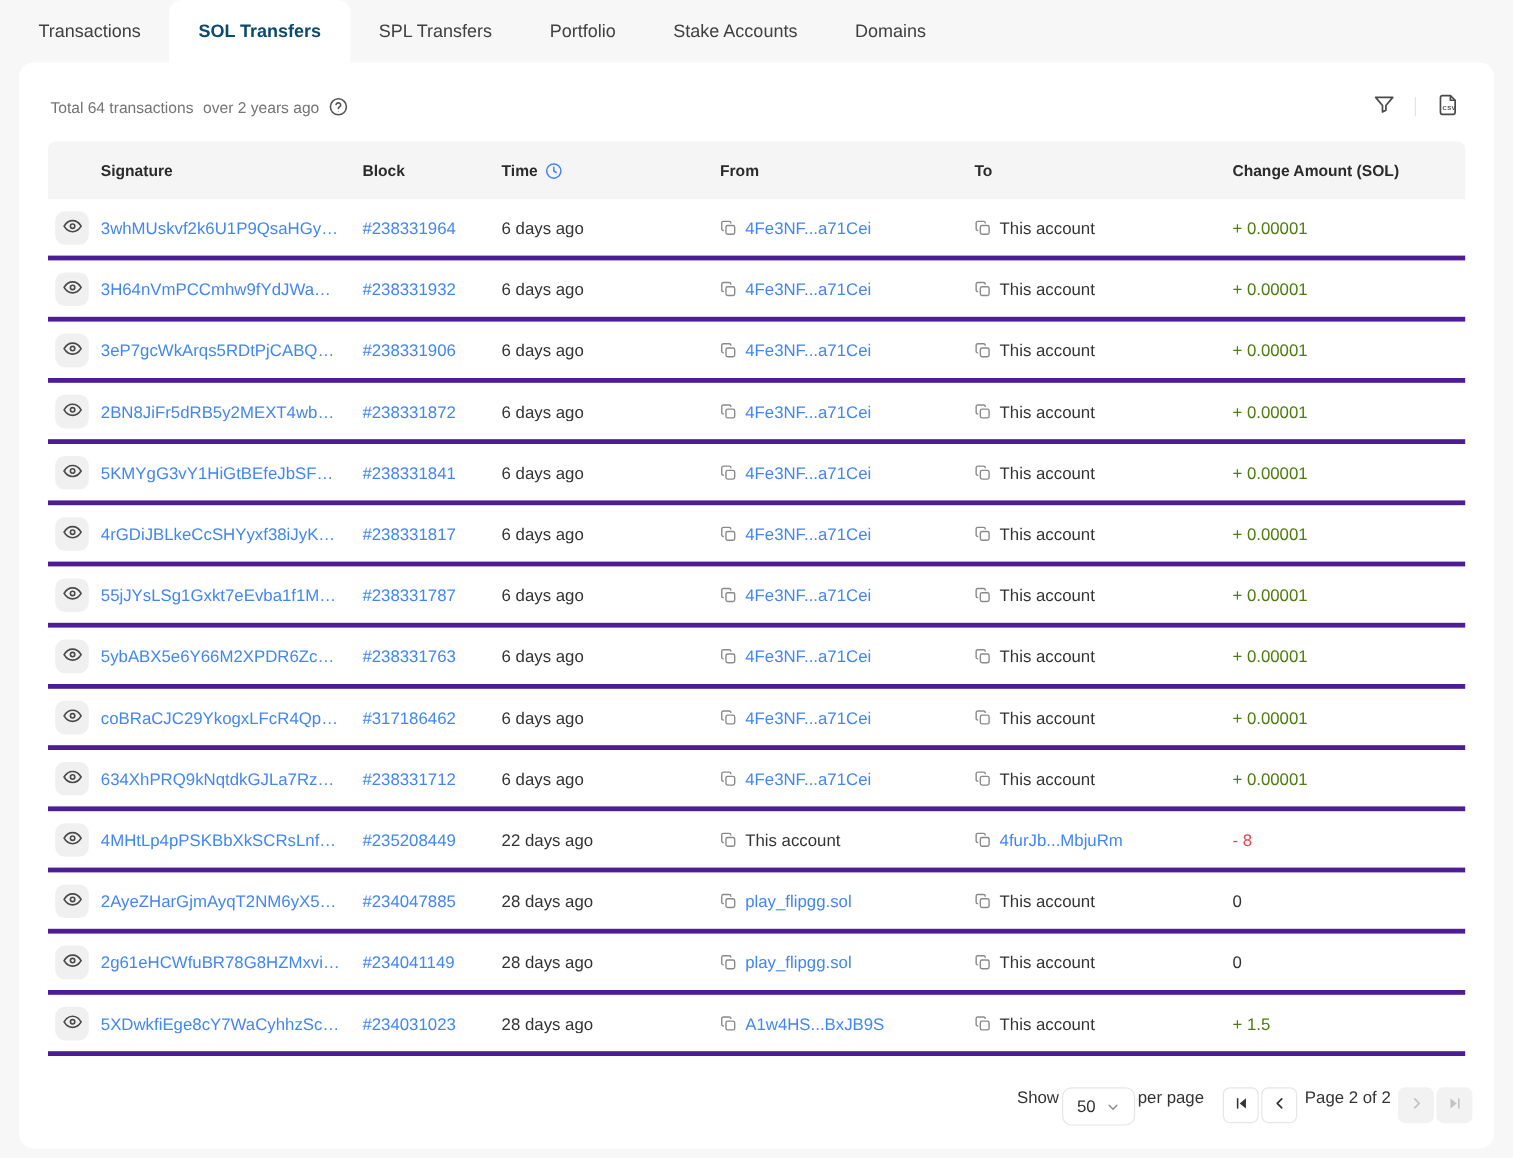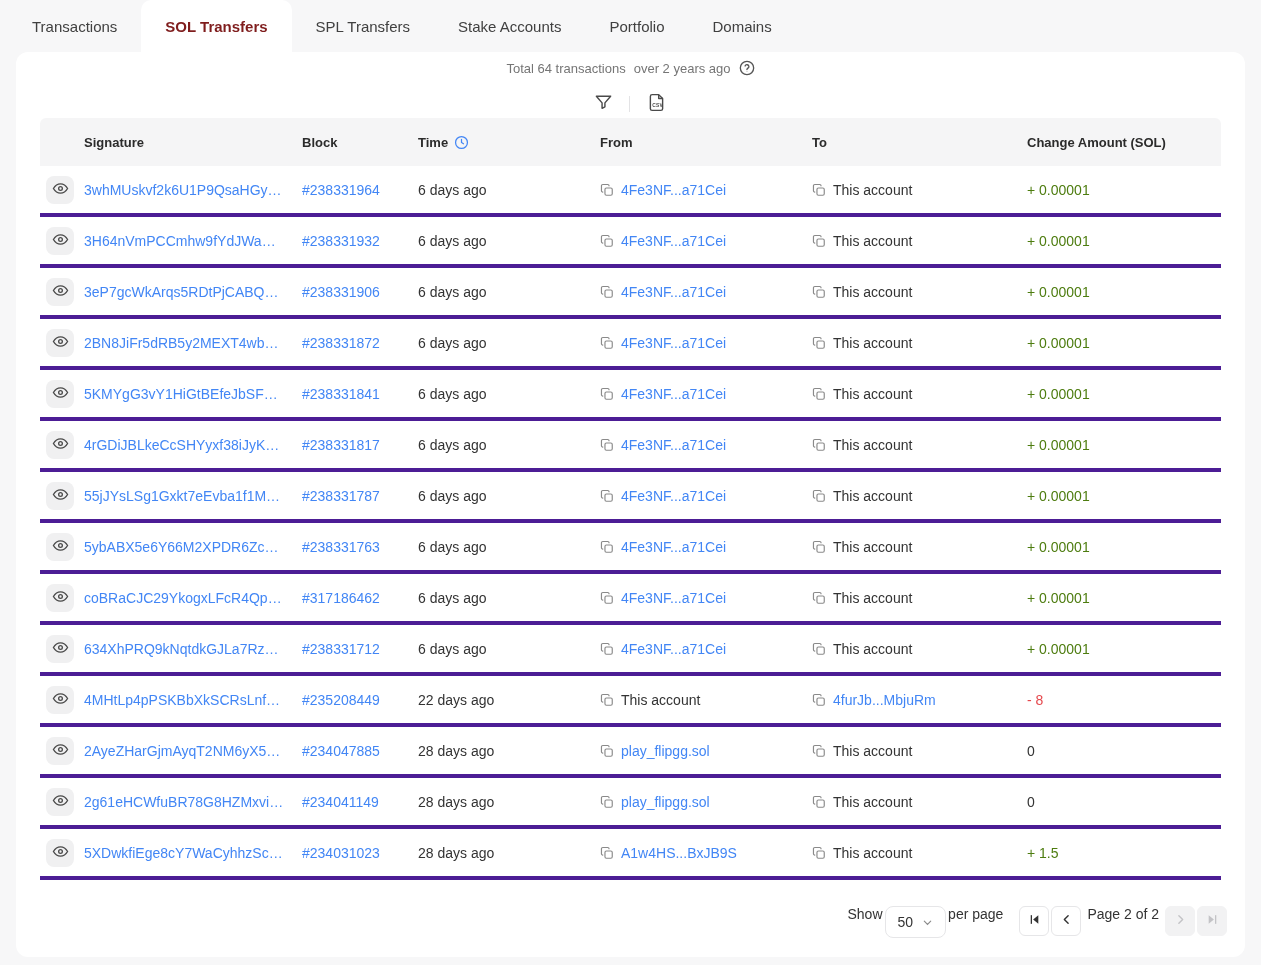--- a/index.html
+++ b/index.html
@@ -10,30 +10,30 @@
     color: #333;
   }
   
   .tabbar { display: flex; height: 52px; padding-left: 8px; align-items: stretch; }
   .tab {
     padding: 0 24px; line-height: 53px; font-size: 15px;
     color: #404040; font-weight: 500; cursor: pointer; white-space: nowrap;
   }
   .tab.active {
     background: #ffffff; border-radius: 10px 10px 0 0;
-    color: #7f1d1d; font-weight: 700;
+    color: #0c4a6e; font-weight: 700;
   }
   
   .card {
     margin: 0 16px; background: #fff; border-radius: 12px;
     height: 905px; position: relative;
   }
   .card-header {
     height: 66px; display: flex; justify-content: space-between;
-    align-items: center; padding: 8px 26px 0 26px; flex-direction: column;
+    align-items: center; padding: 8px 26px 0 26px;
   }
   .meta { display: flex; align-items: center; gap: 8px; color: #757575; font-size: 13px; }
   .meta .qicon { color: #555; display: inline-flex; }
   .actions { display: flex; align-items: center; gap: 14px; color: #4a4a4a; }
   .actions .divider { width: 1px; height: 16px; background: #e3e3e5; }
   .icon-btn { background: none; border: none; cursor: pointer; color: #4a4a4a; display: inline-flex; padding: 2px; }
   
   .table { margin: 0 24px; }
   .thead, .tr {
     display: grid;
@@ -79,22 +79,22 @@
   .page-label { margin: 0 4px; white-space: nowrap; }
   .pp-label { margin-right: 14px; }
 </style>
 </head>
 <body>
 
 <div class="tabbar" id="tabbar">
     <div class="tab">Transactions</div>
     <div class="tab active">SOL Transfers</div>
     <div class="tab">SPL Transfers</div>
+    <div class="tab">Portfolio</div>
     <div class="tab">Stake Accounts</div>
-    <div class="tab">Portfolio</div>
     <div class="tab">Domains</div>
   </div>
 
 <div class="card">
 
   <div class="card-header">
     <div class="meta">
       <span>Total 64 transactions</span>
       <span>over 2 years ago</span>
       <span class="qicon">

